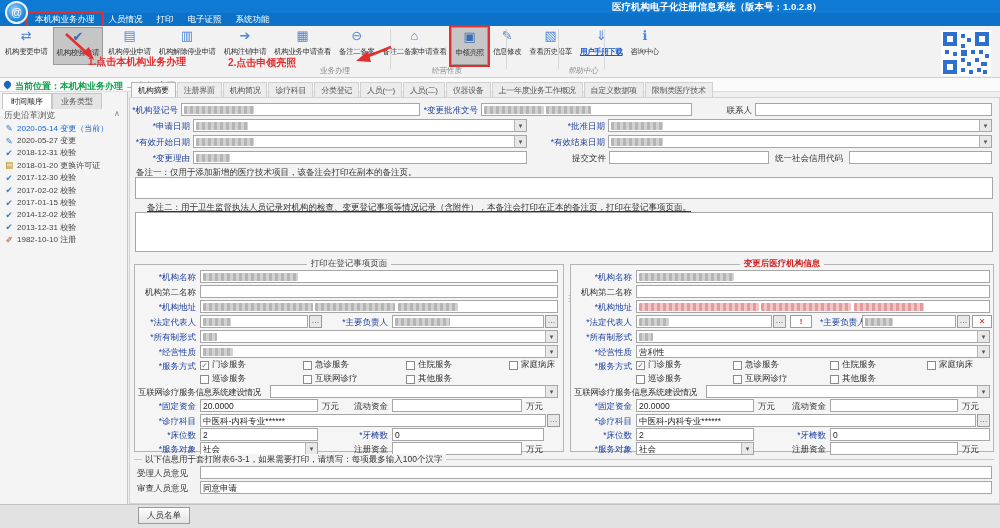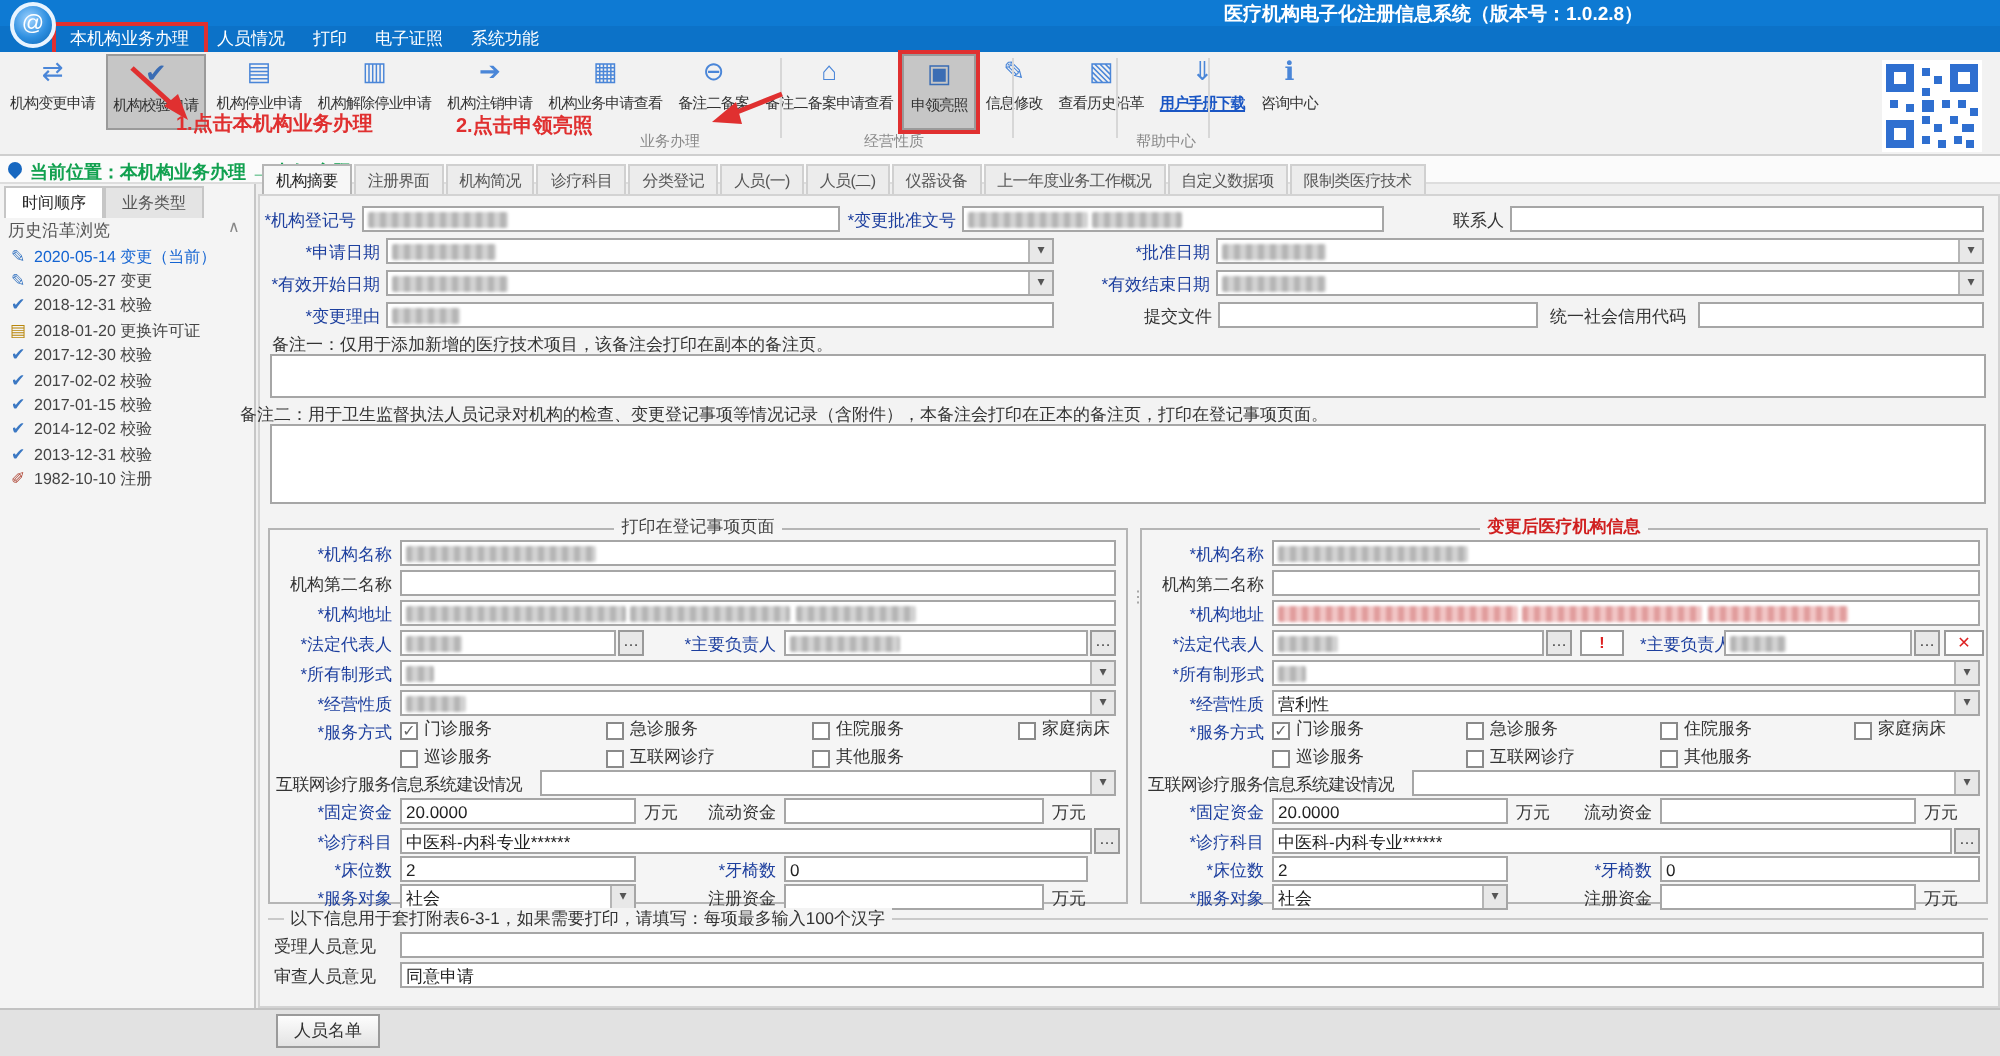--- a/index.html
+++ b/index.html
@@ -169,21 +169,21 @@
       <div class="tlabel">咨询中心</div>
     </div>
   </div>
 <div class="abs tb-sep" style="left:390px;"></div>
 <div class="abs tb-sep" style="left:506px;"></div>
 <div class="abs tb-sep" style="left:558px;"></div>
 <div class="abs tb-sep" style="left:604px;"></div>
 <div class="abs tb-group" style="left:320px;">业务办理</div>
 <div class="abs tb-group" style="left:432px;">经营性质</div>
 <div class="abs tb-group" style="left:517px;margin-top:33px;">使用手册</div>
-<div class="abs tb-group" style="left:568px;">帮助中心</div>
+<div class="abs tb-group" style="left:568px;font-style:italic;">帮助中心</div>
 
 <svg class="abs qr" width="50" height="46" viewBox="0 0 25 23">
   <rect x="0" y="0" width="25" height="23" fill="#ffffff"></rect>
   <g fill="#2f6fd0">
     <rect x="1" y="1" width="7" height="7"></rect>
       <rect x="17" y="1" width="7" height="7"></rect>
       <rect x="1" y="15" width="7" height="7"></rect>
     <rect x="3" y="3" width="3" height="3" fill="#fff"></rect>
       <rect x="19" y="3" width="3" height="3" fill="#fff"></rect>
       <rect x="3" y="17" width="3" height="3" fill="#fff"></rect>
@@ -305,21 +305,21 @@
 
 <div class="flabel" style="left:138px; top:153px; width:52px;">*变更理由</div>
 <div class="inp" style="left:193px; top:151px; width:334px;"><span class="redact" style="width:34px;"></span></div>
 <div class="flabel plain" style="left:568px; top:153px; width:38px;">提交文件</div>
 <div class="inp" style="left:609px; top:151px; width:160px;"></div>
 <div class="flabel plain" style="left:775px; top:153px; width:72px; text-align:left;">统一社会信用代码</div>
 <div class="inp" style="left:849px; top:151px; width:143px;"></div>
 
 <div class="notetext" style="left:136px; top:167px;">备注一：仅用于添加新增的医疗技术项目，该备注会打印在副本的备注页。</div>
 <div class="tarea" style="left:135px; top:177px; width:858px; height:22px;"></div>
-<div class="notetext" style="left:120px; top:202px;">备注二：用于卫生监督执法人员记录对机构的检查、变更登记事项等情况记录（含附件），本备注会打印在正本的备注页，打印在登记事项页面。</div>
+<div class="notetext" style="left:147px; top:202px;text-decoration:underline;">备注二：用于卫生监督执法人员记录对机构的检查、变更登记事项等情况记录（含附件），本备注会打印在正本的备注页，打印在登记事项页面。</div>
 <div class="tarea" style="left:135px; top:212px; width:858px; height:40px;"></div>
 
 <fieldset class="panel" style="left:134px; top:258px; width:430px; height:194px;">
   <legend>打印在登记事项页面</legend>
 </fieldset>
 <div class="flabel" style="left:152px; top:272px; width:44px;">*机构名称</div>
 <div class="inp" style="left:200px; top:270px; width:358px;"><span class="redact" style="width:95px;"></span></div>
 <div class="flabel plain" style="left:140px; top:287px; width:56px;">机构第二名称</div>
 <div class="inp" style="left:200px; top:285px; width:358px;"></div>
 <div class="flabel" style="left:152px; top:302px; width:44px;">*机构地址</div>

